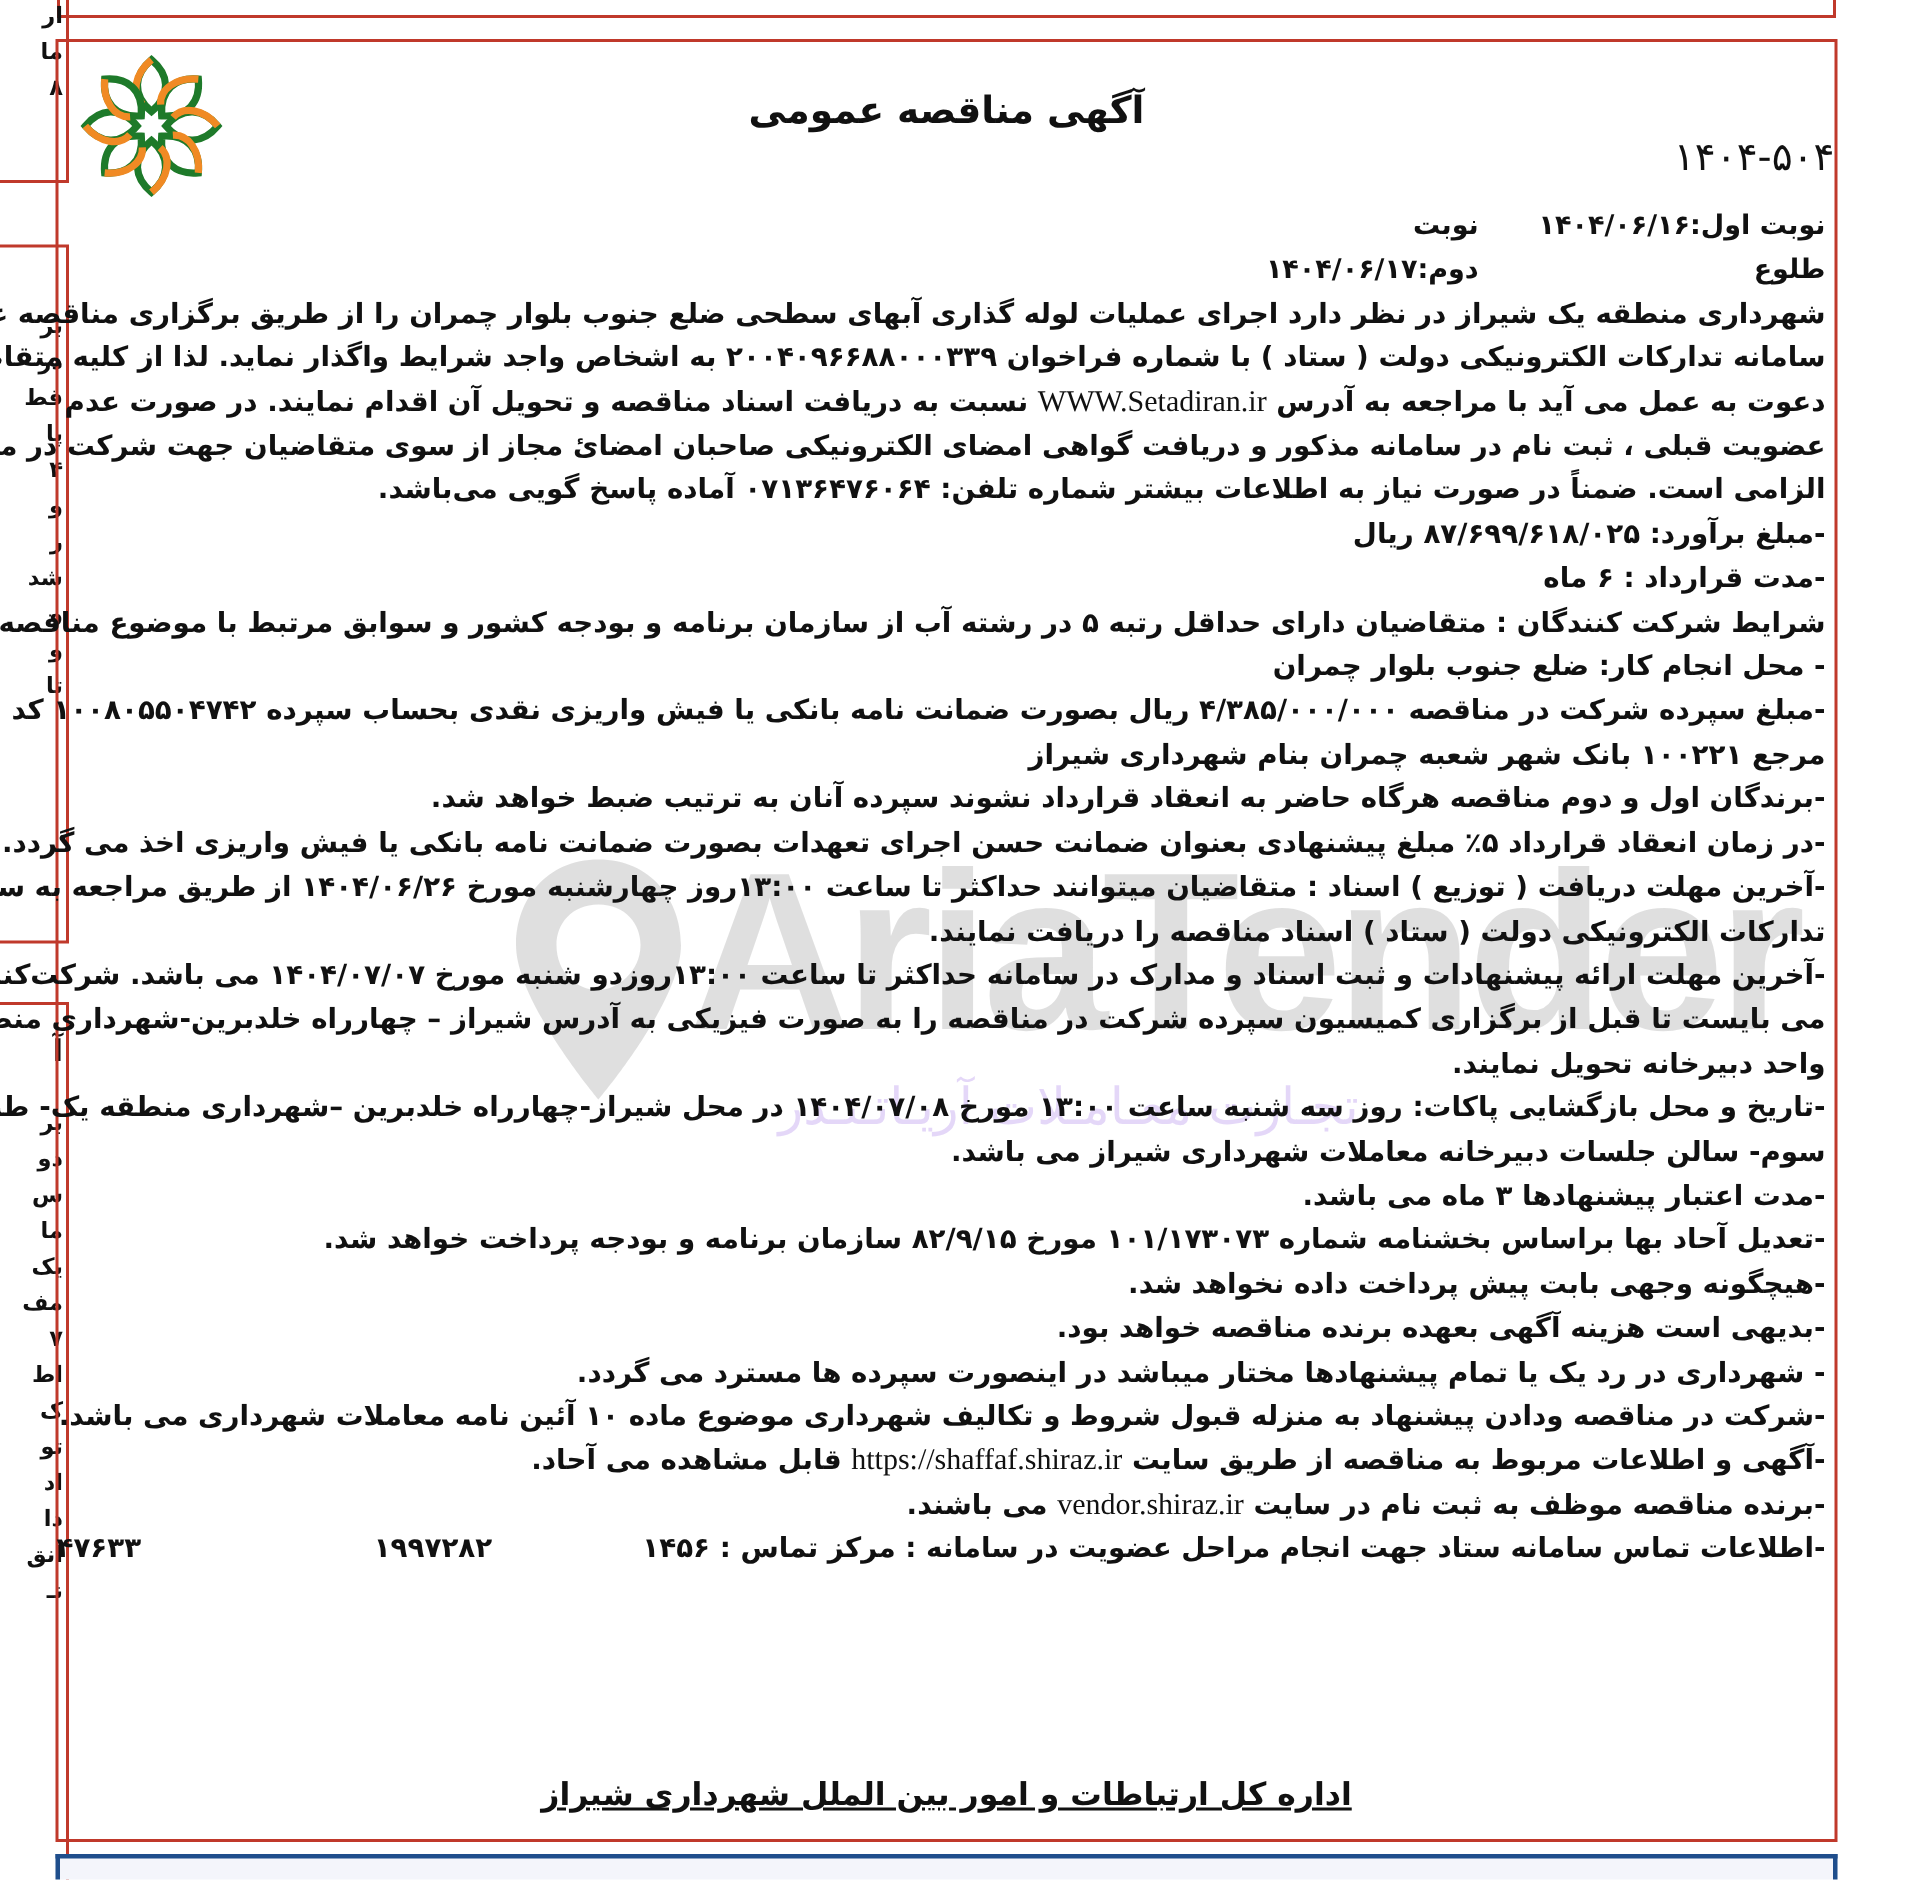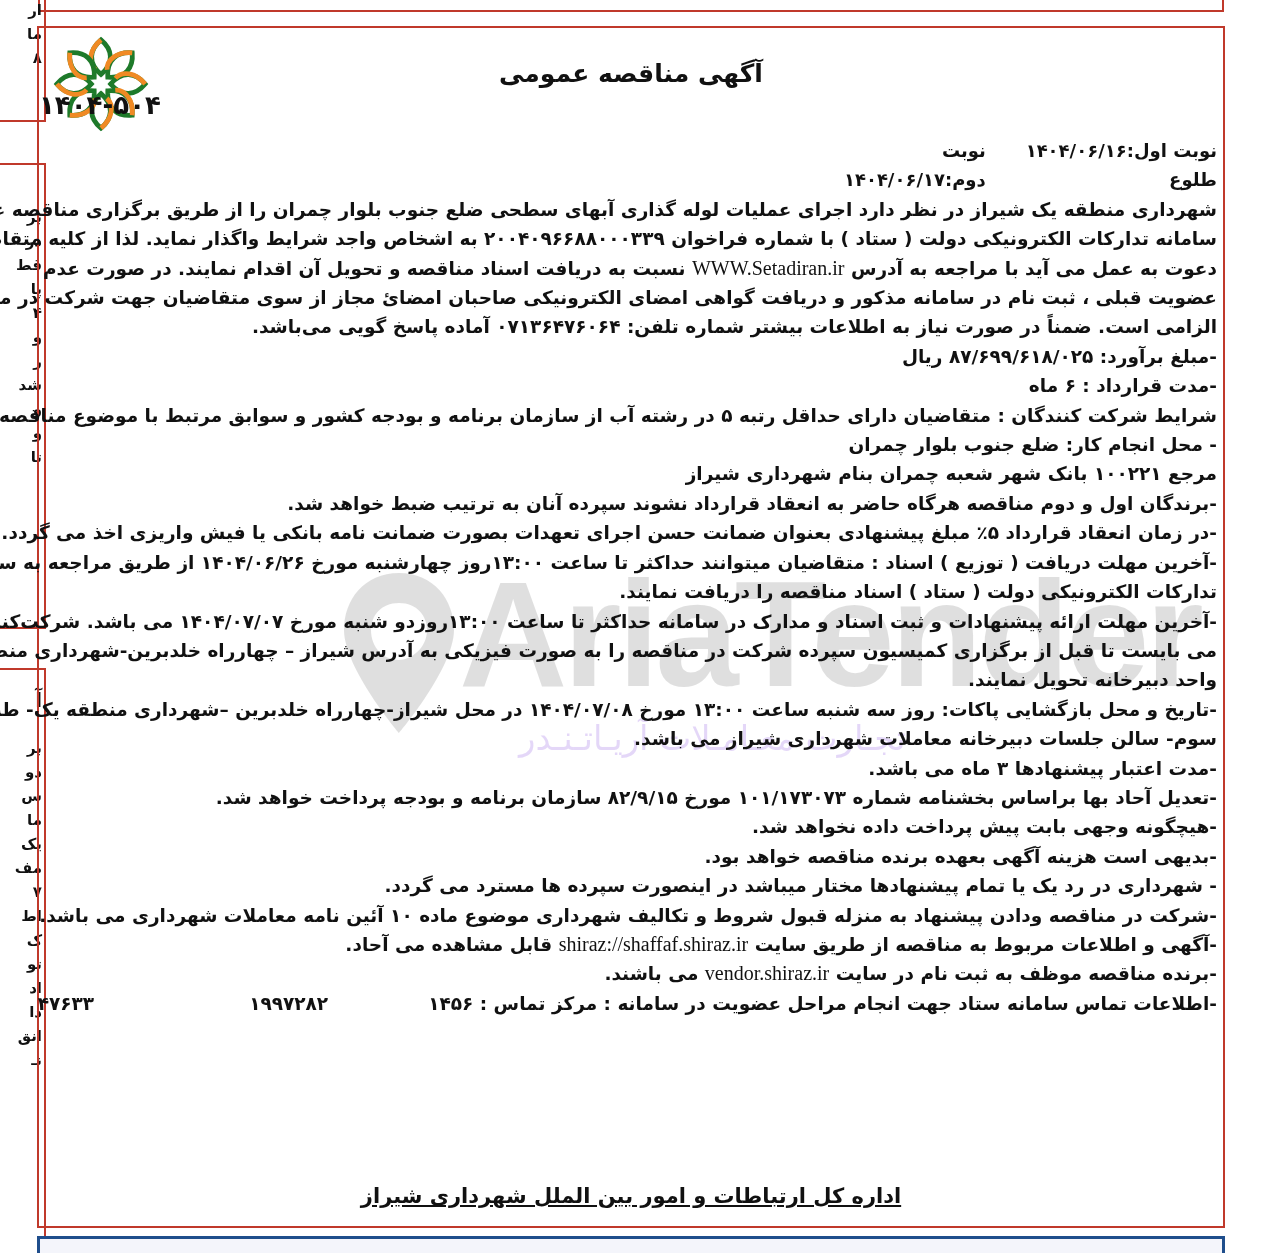--- a/index.html
+++ b/index.html
@@ -11,21 +11,21 @@
          overflow:hidden; font-size:15px; font-weight:bold; line-height:24px; text-align:right; padding-right:2px; }
   .left-strip.s1 { top:-4px; height:126px; padding-top:0; }
   .left-strip.s2 { top:163px; height:466px; padding-top:40px; }
   .left-strip.s3 { top:668px; height:600px; padding-top:18px; }
   .left-strip .ln { white-space:nowrap; direction:rtl; }
   .ad { position:absolute; left:37px; top:26px; width:1188px; height:1202px;
         border:2px solid #c0392b; box-sizing:border-box; }
   .logo { position:absolute; left:14px; top:8px; width:96px; height:96px; }
   .title { position:absolute; left:0; right:0; top:18px; text-align:center; font-weight:bold;
            font-size:25px; line-height:34px;margin-top:11px; }
-  .code { position:absolute; left:0; right:0; top:60px; text-align:left; font-weight:bold;
+  .code { position:absolute; left:0; right:0; top:60px; text-align:right; font-weight:normal;
           font-size:26px; line-height:34px; }
   .body { position:absolute; left:6px; right:6px; top:108px; font-size:18.5px; font-weight:bold;
           line-height:29.4px; text-align:right; direction:rtl; }
   .turns { display:flex; justify-content:space-between; direction:rtl; font-size:18px; }
   .turns .t2 { margin-left:760px; }
   .line { white-space:nowrap; }
   .latin { font-family:"Liberation Serif", serif; font-weight:normal; font-size:20px; }
   .contact-row { display:flex; direction:rtl; justify-content:flex-start; white-space:nowrap; }
   .contact-row .n1 { margin-right:100px; }
   .contact-row .n2 { margin-right:155px; }
@@ -122,39 +122,40 @@
       <span>دعوت به عمل می آید با مراجعه به آدرس</span>
       <span class="latin">WWW.Setadiran.ir</span>
       <span>نسبت به دریافت اسناد مناقصه و تحویل آن اقدام نمایند. در صورت عدم</span>
     </div>
     <div class="line">عضویت قبلی ، ثبت نام در سامانه مذکور و دریافت گواهی امضای الکترونیکی صاحبان امضائ مجاز از سوی متقاضیان جهت شرکت در مناقصه</div>
     <div class="line">الزامی است. ضمناً در صورت نیاز به اطلاعات بیشتر شماره تلفن: ۰۷۱۳۶۴۷۶۰۶۴ آماده پاسخ گویی می‌باشد.</div>
     <div class="line">-مبلغ برآورد: ۸۷/۶۹۹/۶۱۸/۰۲۵ ریال</div>
     <div class="line">-مدت قرارداد : ۶ ماه</div>
     <div class="line">شرایط شرکت کنندگان : متقاضیان دارای حداقل رتبه ۵ در رشته آب  از سازمان برنامه و بودجه کشور و سوابق مرتبط با موضوع مناقصه</div>
     <div class="line">- محل انجام کار:  ضلع جنوب بلوار چمران</div>
+    <div class="line">-مبلغ سپرده شرکت در مناقصه ۴/۳۸۵/۰۰۰/۰۰۰  ریال بصورت ضمانت نامه بانکی یا فیش واریزی نقدی بحساب سپرده ۱۰۰۸۰۵۵۰۴۷۴۲ کد</div>
     <div class="line">مرجع ۱۰۰۲۲۱ بانک  شهر شعبه چمران بنام شهرداری شیراز</div>
     <div class="line">-برندگان اول و دوم مناقصه هرگاه حاضر به انعقاد قرارداد نشوند سپرده آنان به ترتیب ضبط خواهد شد.</div>
     <div class="line">-در زمان انعقاد قرارداد ۵٪ مبلغ پیشنهادی  بعنوان ضمانت حسن اجرای تعهدات بصورت ضمانت نامه بانکی یا فیش واریزی اخذ می گردد.</div>
     <div class="line">-آخرین مهلت دریافت ( توزیع ) اسناد : متقاضیان میتوانند حداکثر تا ساعت  ۱۳:۰۰روز چهارشنبه مورخ ۱۴۰۴/۰۶/۲۶ از طریق مراجعه به سامانه</div>
     <div class="line">تدارکات الکترونیکی دولت ( ستاد ) اسناد مناقصه را دریافت نمایند.</div>
     <div class="line">-آخرین مهلت ارائه پیشنهادات و ثبت اسناد و مدارک در سامانه حداکثر تا ساعت ۱۳:۰۰روزدو شنبه مورخ ۱۴۰۴/۰۷/۰۷ می باشد. شرکت‌کنندگان</div>
     <div class="line">می بایست تا قبل از برگزاری کمیسیون سپرده شرکت در مناقصه را به صورت فیزیکی به آدرس شیراز – چهارراه خلدبرین-شهرداری منطقه یک-</div>
     <div class="line">واحد دبیرخانه تحویل نمایند.</div>
     <div class="line">-تاریخ و محل بازگشایی پاکات: روز سه شنبه  ساعت ۱۳:۰۰ مورخ ۱۴۰۴/۰۷/۰۸ در محل شیراز-چهارراه خلدبرین –شهرداری منطقه یک- طبقه</div>
     <div class="line">سوم- سالن جلسات دبیرخانه معاملات شهرداری شیراز می باشد.</div>
     <div class="line">-مدت اعتبار پیشنهادها ۳ ماه می باشد.</div>
     <div class="line">-تعدیل آحاد بها براساس بخشنامه شماره ۱۰۱/۱۷۳۰۷۳ مورخ ۸۲/۹/۱۵ سازمان برنامه و بودجه پرداخت خواهد شد.</div>
     <div class="line">-هیچگونه وجهی بابت پیش پرداخت داده نخواهد شد.</div>
     <div class="line">-بدیهی است هزینه آگهی بعهده برنده مناقصه خواهد بود.</div>
     <div class="line">- شهرداری در رد یک یا تمام پیشنهادها  مختار میباشد در اینصورت سپرده ها مسترد می گردد.</div>
     <div class="line">-شرکت در مناقصه ودادن پیشنهاد به منزله قبول شروط و تکالیف شهرداری موضوع ماده ۱۰ آئین نامه معاملات شهرداری می باشد.</div>
     <div class="line">
       <span>-آگهی و اطلاعات مربوط به مناقصه از طریق سایت</span>
-      <span class="latin">shiraz://shaffaf.shiraz.ir</span>
+      <span class="latin">https://shaffaf.shiraz.ir</span>
       <span>قابل مشاهده می آحاد.</span>
     </div>
     <div class="line">
       <span>-برنده مناقصه موظف به ثبت نام در سایت</span>
       <span class="latin">vendor.shiraz.ir</span>
       <span>می باشند.</span>
     </div>
     <div class="contact-row">
       <span>-اطلاعات تماس سامانه ستاد جهت انجام مراحل عضویت در سامانه : مرکز تماس : ۱۴۵۶</span>
       <span class="n1">۱۹۹۷۲۸۲</span>

